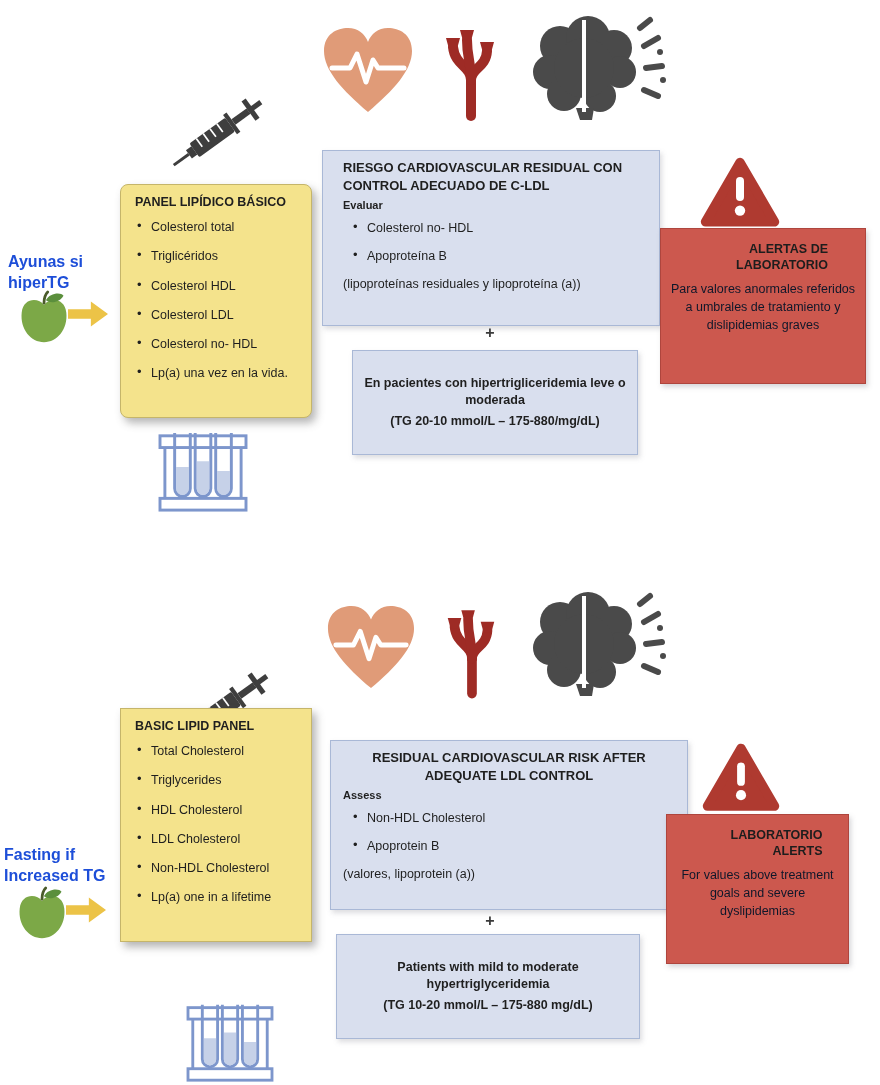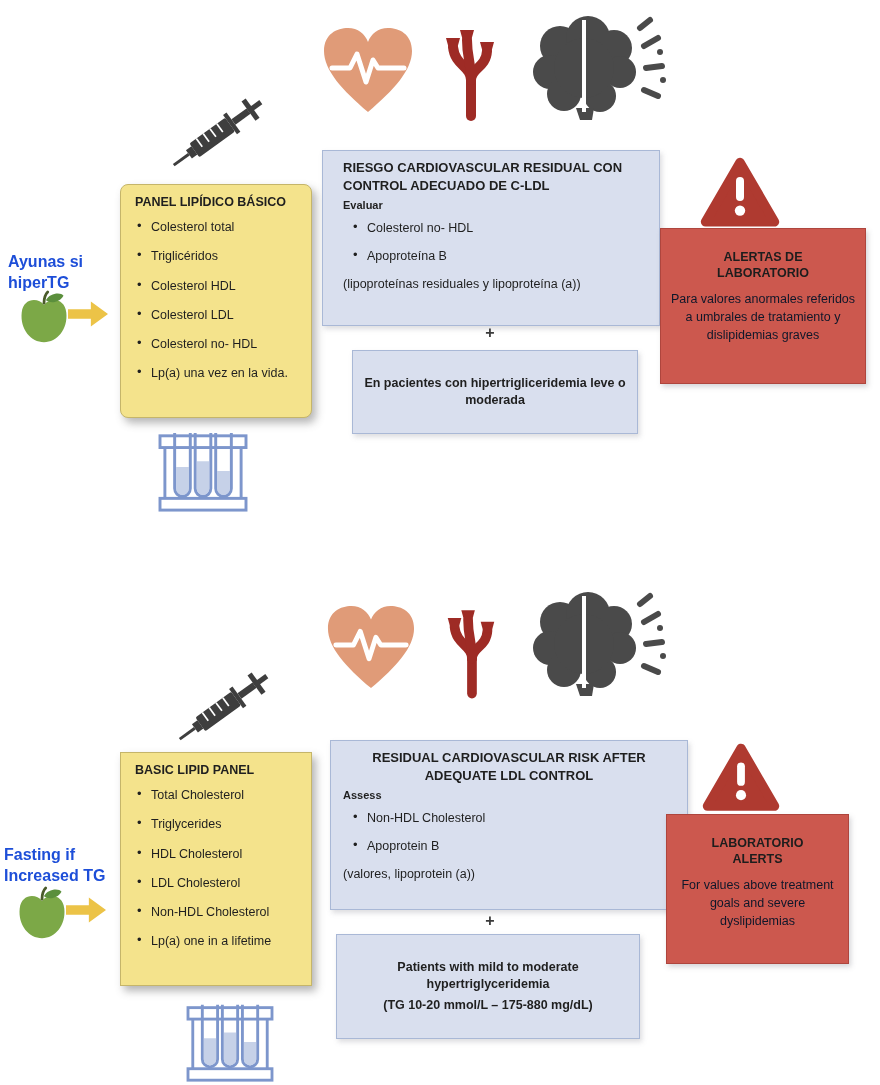--- a/index.html
+++ b/index.html
@@ -42,21 +42,21 @@
   .htg-box{padding:24px 8px;text-align:center;font-weight:bold;font-size:12.5px;line-height:1.35;}
   .htg-box .line2{margin-top:4px;}
 
   .plus{font-size:16px;font-weight:bold;color:#3a3a3a;text-align:center;width:40px;}
 
   
   .red-box{
     background:#CC584E;border:1px solid #AE453D;box-sizing:border-box;text-align:center;
     box-shadow:2px 3px 5px rgba(120,120,130,.3);padding:12px 8px;
   }
-  .red-box .title{font-weight:bold;font-size:12.5px;color:#1d1d1d;max-width:130px;margin:8px auto;line-height:1.3;}
+  .red-box .title{font-weight:bold;font-size:12.5px;color:#1d1d1d;max-width:130px;margin:0 auto;line-height:1.3;text-align:right;}
   .red-box .body{font-size:12.5px;color:#0f172a;margin-top:6px;line-height:1.45;}
 
   .fasting-note{
     color:#1d4ed8;font-weight:bold;font-size:16px;line-height:1.3;white-space:pre-line;
   }
   .syringe-rot{transform:rotate(-36deg);transform-origin:center center;}
 </style>
 </head>
 <body>
 
@@ -209,20 +209,21 @@
         <li>Colesterol no- HDL</li>
         <li>Apoproteína B</li>
       </ul>
       <div class="note">(lipoproteínas residuales y lipoproteína (a))</div>
     </div>
 
     <div class="abs plus" style="left:470px;top:324px;">+</div>
 
     <div class="abs blue-box htg-box" style="left:352px;top:350px;width:286px;">
       <div>En pacientes con hipertrigliceridemia leve o moderada</div>
+      <div class="line2">(TG 20-10 mmol/L – 175-880/mg/dL)</div>
     </div>
 
     <span class="abs icon" style="left:700px;top:156px;width:80px;height:74px;">
       <svg viewBox="0 0 100 92">
           <use href="#svg-warning"></use>
         </svg>
     </span>
 
     <div class="abs red-box" style="left:660px;top:228px;width:206px;height:156px;">
       <p class="title">ALERTAS DE LABORATORIO</p>
@@ -265,21 +266,21 @@
       <svg viewBox="0 0 56 60">
           <use href="#svg-apple"></use>
         </svg>
     </span>
     <span class="abs icon" style="left:66px;top:894px;width:40px;height:32px;">
       <svg viewBox="0 0 42 32">
           <use href="#svg-arrow"></use>
         </svg>
     </span>
 
-    <div class="abs yellow-box" style="left:120px;top:752px;">
+    <div class="abs yellow-box" style="left:120px;top:708px;">
       <p class="title">BASIC LIPID PANEL</p>
       <ul class="plain-list">
         <li>Total Cholesterol</li>
         <li>Triglycerides</li>
         <li>HDL Cholesterol</li>
         <li>LDL Cholesterol</li>
         <li>Non-HDL Cholesterol</li>
         <li>Lp(a) one in a lifetime</li>
       </ul>
     </div>

